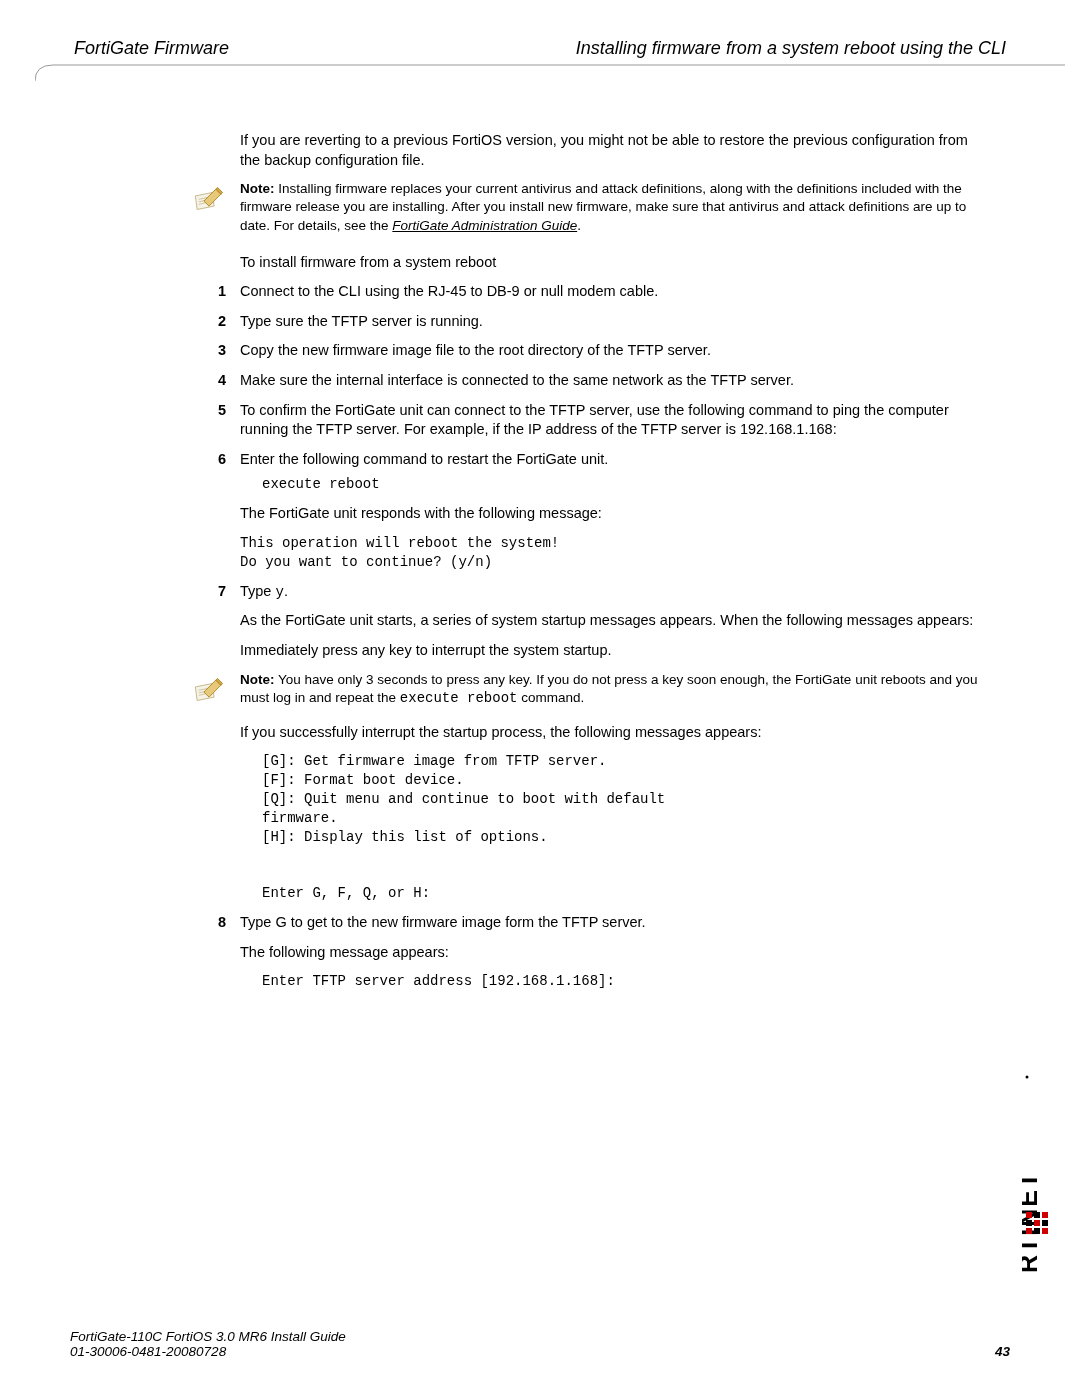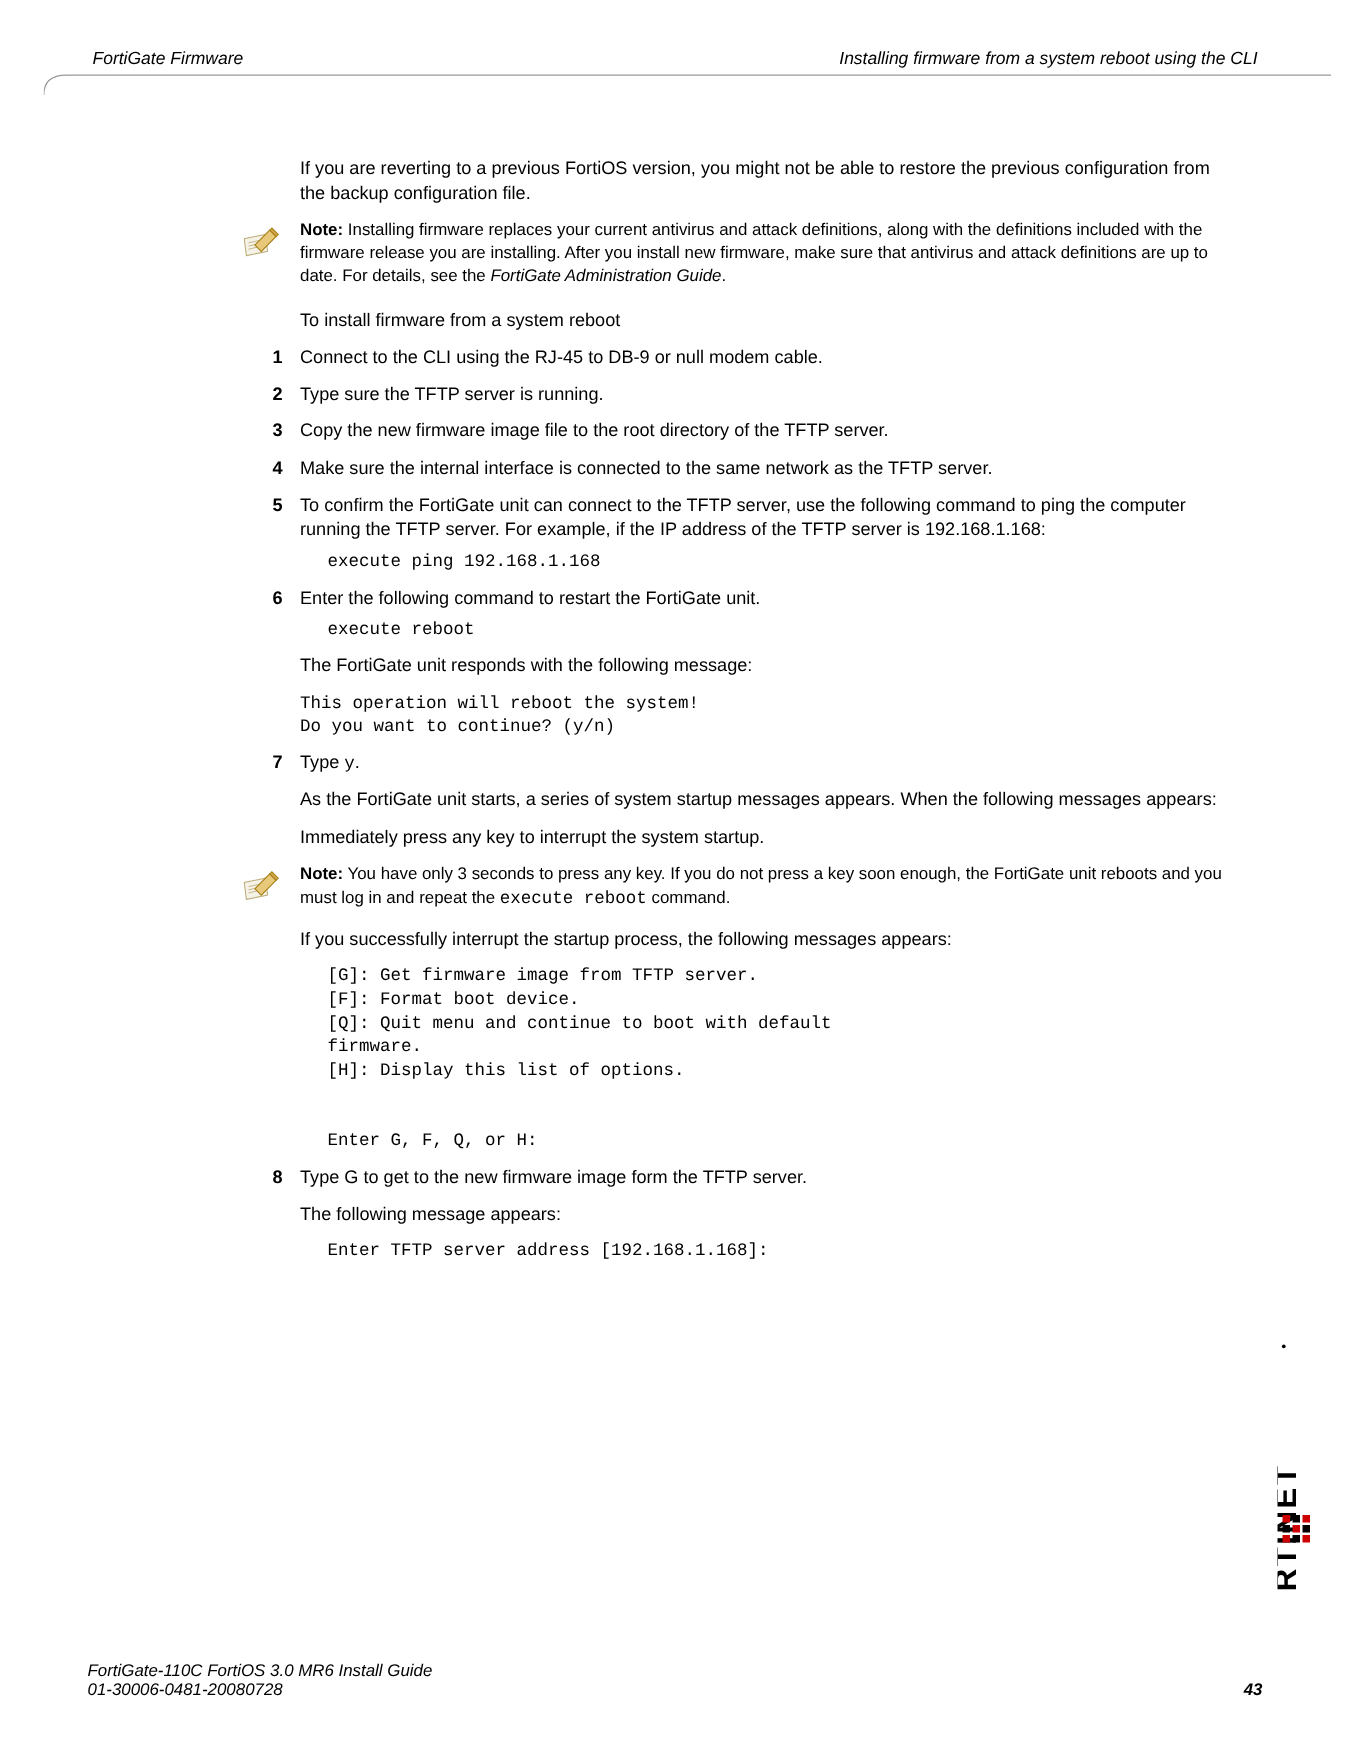--- a/index.html
+++ b/index.html
@@ -14,21 +14,21 @@
     width: 1080px;
     height: 1397px;
     position: relative;
     box-sizing: border-box;
     padding: 38px 70px 40px 70px;
   }
   .header-row {
     display: flex;
     justify-content: space-between;
     font-style: italic;
-    font-size: 14px;
+    font-size: 18px;
     padding: 0 4px 4px 4px;
   }
   .header-rule {
     position: relative;
     height: 18px;
     margin-bottom: 50px;
   }
   .header-rule svg { position:absolute; left:-35px; right:-60px; width:1030px; height:18px; }
   .content {
     margin-left: 170px;
@@ -42,21 +42,21 @@
     gap: 14px;
     margin: 6px 0 14px -48px;
   }
   .note-icon {
     flex: 0 0 34px;
     height: 34px;
     margin-top: 4px;
   }
   .note-text { flex: 1; font-size: 13.5px; line-height:1.35; }
   .note-text b { font-weight: bold; }
-  .italic { font-style: italic; }
+  .italic { font-style: italic; text-decoration: underline; }
   .section-heading {
     font-weight: normal;
     margin: 18px 0 10px 0;
   }
   ol.steps {
     list-style: none;
     padding: 0;
     margin: 0;
     counter-reset: step;
   }
@@ -150,21 +150,20 @@
         <span>Type sure the TFTP server is running.</span>
       </li>
       <li><span class="num">3</span>
         <span>Copy the new firmware image file to the root directory of the TFTP server.</span>
       </li>
       <li><span class="num">4</span>
         <span>Make sure the internal interface is connected to the same network as the TFTP server.</span>
       </li>
       <li><span class="num">5</span>
         <span>To confirm the FortiGate unit can connect to the TFTP server, use the following command to ping the computer running the TFTP server. For example, if the IP address of the TFTP server is 192.168.1.168:</span>
-        <div class="mono cmd">execute ping 192.168.1.168</div>
       </li>
       <li><span class="num">6</span>
         <span>Enter the following command to restart the FortiGate unit.</span>
         <div class="mono cmd">execute reboot</div>
         <p class="para">The FortiGate unit responds with the following message:</p>
         <div class="mono" style="margin-left:0;">This operation will reboot the system!
 Do you want to continue? (y/n)</div>
       </li>
       <li><span class="num">7</span>
         <span>Type </span><span class="inline-mono">y</span><span>.</span>

